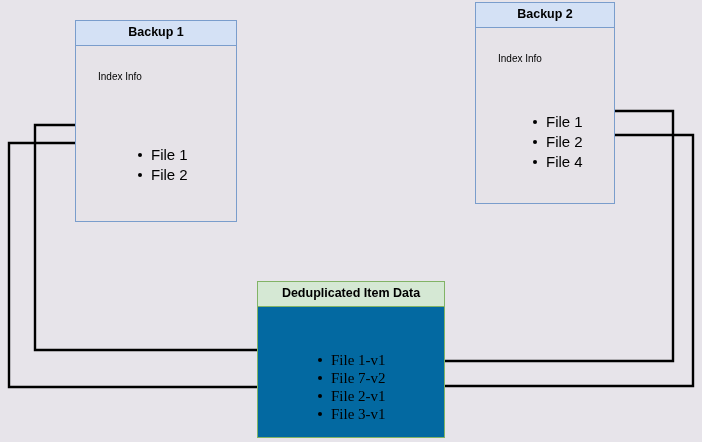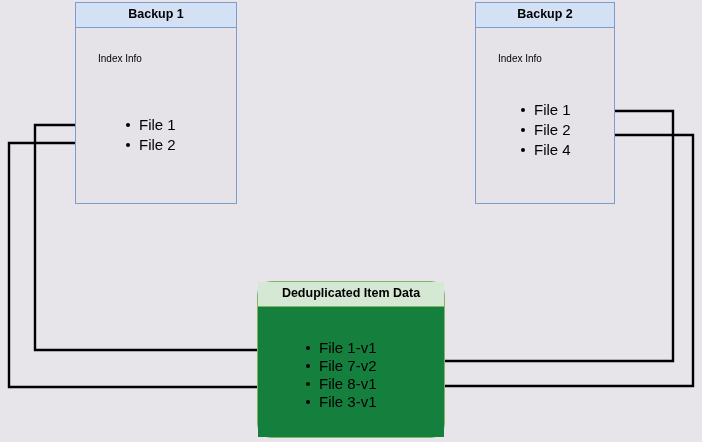--- a/index.html
+++ b/index.html
@@ -69,34 +69,35 @@
   
   .box-green {
     border: 1px solid #82b366;
     background: #e6e4ec;
   }
   .box-green .box-header {
     background: #d5e8d4;
     border-bottom: 1px solid #82b366;
   }
   .box-green .box-body {
-    background: #15803d;
+    background: #0369a1;
+    font-family: Liberation Serif, serif;
   }
 
   
   .index-label {
     position: absolute;
     font-size: 10px;
     color: #000;
     white-space: nowrap;
   }
   .file-list {
     position: absolute;
     list-style: none;
-    margin: 0;
+    margin: 12px;
     padding: 0;
   }
   .file-list li {
     position: relative;
     font-size: 15px;
     color: #000;
     white-space: nowrap;
     padding-left: 15px;
     height: 20px;
     line-height: 20px;
@@ -133,21 +134,21 @@
 
     <path d="M 118 125 L 35 125 L 35 350 L 300 350" fill="none" stroke="#000" stroke-width="2.4" marker-end="url(#arrow-r)"></path>
 
     <path d="M 118 143 L 9 143 L 9 387 L 300 387" fill="none" stroke="#000" stroke-width="2.4" marker-end="url(#arrow-r)"></path>
 
     <path d="M 598 111 L 673 111 L 673 361 L 395 361" fill="none" stroke="#000" stroke-width="2.4" marker-end="url(#arrow-r)"></path>
 
     <path d="M 598 135 L 693 135 L 693 386 L 395 386" fill="none" stroke="#000" stroke-width="2.4" marker-end="url(#arrow-r)"></path>
   </svg>
 
-  <div class="box box-blue" id="backup1-box" style="left:75px; top:2px; width:162px; height:202px;">
+  <div class="box box-blue" id="backup1-box" style="left:75px; top:20px; width:162px; height:202px;">
     <div class="box-header">Backup 1</div>
     <div class="box-body" style="height:175px;">
       <div class="index-label" style="left:22px; top:25px;">Index Info</div>
       <ul class="file-list" style="left:48px; top:87px;">
         <li>File 1</li>
         <li>File 2</li>
       </ul>
     </div>
   </div>
 
@@ -156,25 +157,25 @@
     <div class="box-body" style="height:175px;">
       <div class="index-label" style="left:22px; top:25px;">Index Info</div>
       <ul class="file-list" style="left:43px; top:72px;">
         <li>File 1</li>
         <li>File 2</li>
         <li>File 4</li>
       </ul>
     </div>
   </div>
 
-  <div class="box box-green" id="dedup-box" style="left:257px; top:281px; width:188px; height:157px;border-radius:14px;">
+  <div class="box box-green" id="dedup-box" style="left:257px; top:281px; width:188px; height:157px;">
     <div class="box-header">Deduplicated Item Data</div>
     <div class="box-body" style="height:130px;">
       <ul class="file-list dedup-list" style="left:46px; top:32px;">
         <li>File 1-v1</li>
         <li>File 7-v2</li>
-        <li>File 8-v1</li>
+        <li>File 2-v1</li>
         <li>File 3-v1</li>
       </ul>
     </div>
   </div>
 
 </div>
 
 </body></html>

